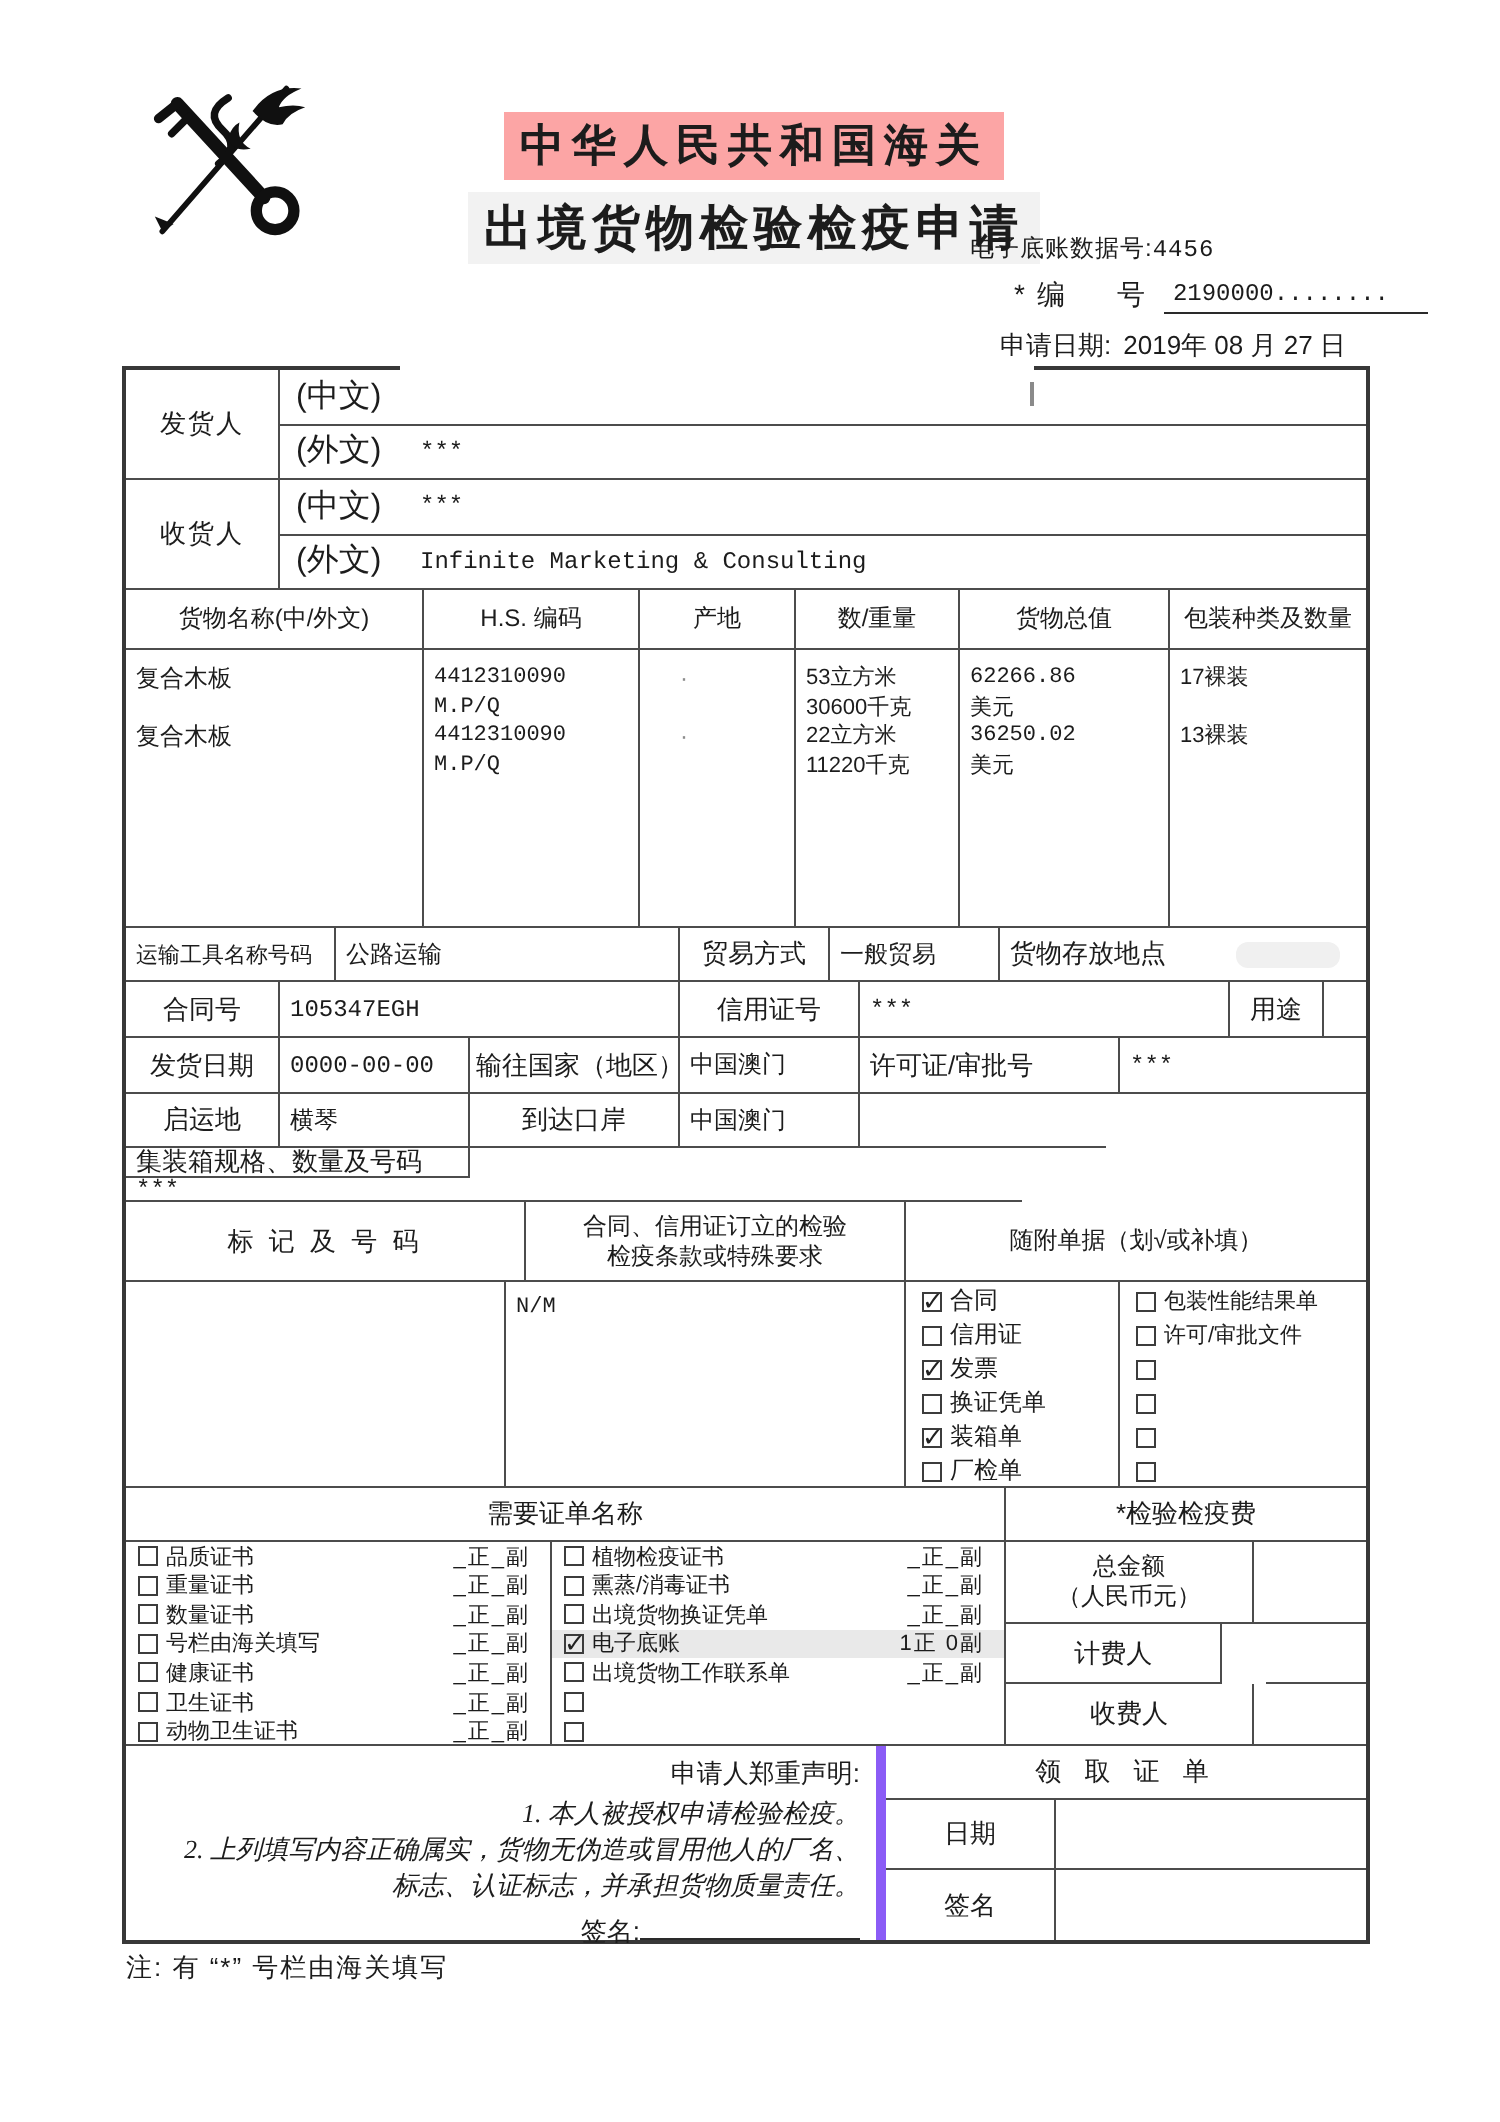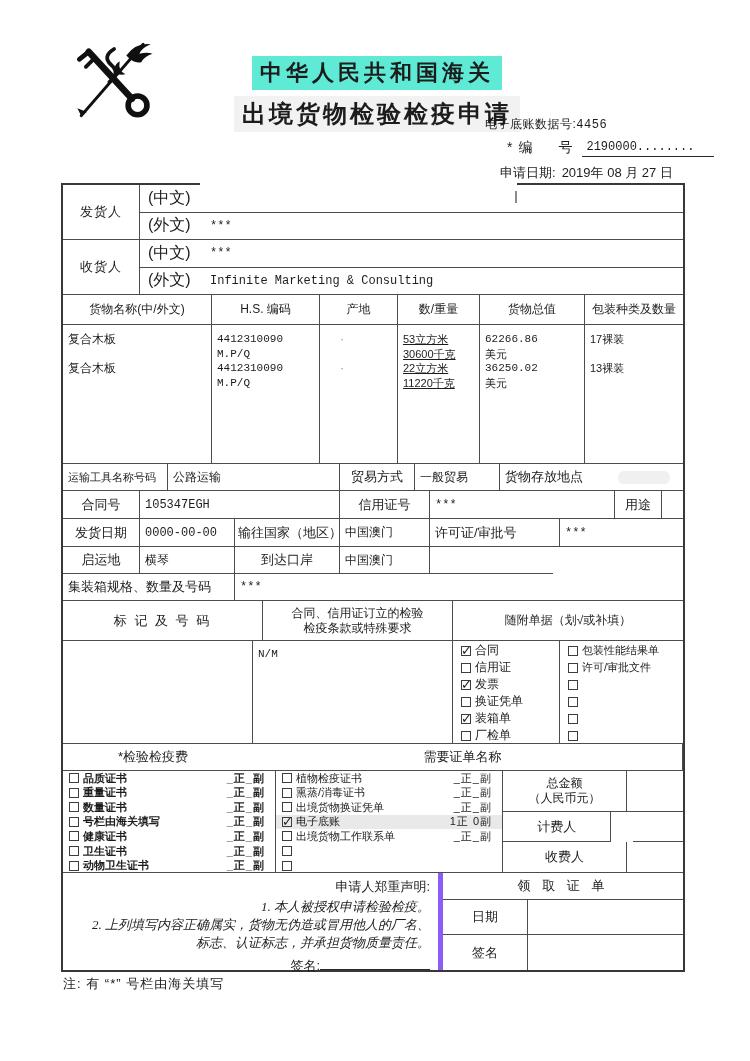--- a/index.html
+++ b/index.html
@@ -1,21 +1,21 @@
 <!DOCTYPE html>
 <html><head>
 <meta charset="utf-8">
 <style>
   html,body{margin:0;padding:0;background:#fff;}
   .page{position:relative;width:750px;height:1061px;background:#fff;overflow:hidden;
         font-family:"Liberation Sans","DejaVu Sans",sans-serif;color:#1c1c1c;}
   .abs{position:absolute;}
   .logo{left:68px;top:32px;width:94px;height:96px;}
   .title1{left:377px;top:56px;transform:translateX(-50%);font-size:22px;font-weight:bold;
-          letter-spacing:4px;background:#5eead4;padding:2px 8px;white-space:nowrap;}
+          letter-spacing:4px;background:#fca5a5;padding:2px 8px;white-space:nowrap;}
   .title2{left:377px;top:96px;transform:translateX(-50%);font-size:24px;font-weight:bold;
           letter-spacing:3px;background:#f2f2f2;padding:2px 8px;white-space:nowrap;}
   .ledger{left:485px;top:116px;font-size:12px;letter-spacing:0.5px;}
   .serial{left:507px;top:139px;font-size:14px;}
   .serial .lbl{letter-spacing:6px;}
   .serial .val{display:inline-block;width:126px;border-bottom:1.5px solid #2a2a2a;
                font-family:"Liberation Mono","DejaVu Sans Mono",monospace;font-size:12px;
                padding:0 2px 2px 4px;margin-left:4px;vertical-align:bottom;}
   .appdate{left:500px;top:164px;font-size:13px;}
   .appdate .val{display:inline-block;border-bottom:1.5px solid #2a2a2a;padding:0 4px 2px 4px;
@@ -151,21 +151,21 @@
         <div>4412310090</div>
         <div>M.P/Q</div>
         <div>4412310090</div>
         <div>M.P/Q</div>
       </div>
       <div class="c gcell" style="width:78px;height:139px;padding-left:20px;">
         <div class="origin-dot">·</div>
         <div class="sp"></div>
         <div class="origin-dot">·</div>
       </div>
-      <div class="c gcell" style="width:82px;height:139px;font-size:11px;text-decoration:underline;">
+      <div class="c gcell" style="width:82px;height:139px;font-size:11px;">
         <div>53立方米</div>
         <div>30600千克</div>
         <div>22立方米</div>
         <div>11220千克</div>
       </div>
       <div class="c gcell" style="width:105px;height:139px;font-size:11px;">
         <div class="mono">62266.86</div>
         <div>美元</div>
         <div class="mono">36250.02</div>
         <div>美元</div>
@@ -207,21 +207,21 @@
     </div>
 
     <div class="row" style="height:27px;">
       <div class="c center lab13" style="width:77px;">启运地</div>
       <div class="c" style="width:95px;">横琴</div>
       <div class="c center lab13" style="width:105px;">到达口岸</div>
       <div class="c" style="width:90px;">中国澳门</div>
       <div class="c last" style="width:123px;"></div>
     </div>
 
-    <div class="row" style="height:27px;">
+    <div class="row" style="height:27px;flex-direction:column;">
       <div class="c lab13" style="width:172px;">集装箱规格、数量及号码</div>
       <div class="c mono last" style="width:448px;">***</div>
     </div>
 
     <div class="row" style="height:40px;">
       <div class="c center lab13" style="width:200px;letter-spacing:2px;">标 记 及 号 码</div>
       <div class="c center" style="width:190px;flex-direction:column;justify-content:center;line-height:15px;">
         <div>合同、信用证订立的检验</div>
         <div>检疫条款或特殊要求</div>
       </div>
@@ -281,26 +281,26 @@
             </div>
           <div class="dcr">
               <span class="cb"></span>
               <span></span>
             </div>
         </div>
       </div>
     </div>
 
     <div class="row" style="height:27px;">
+      <div class="c center lab13" style="width:440px;">需要证单名称</div>
       <div class="c center lab13 last" style="width:180px;">*检验检疫费</div>
-      <div class="c center lab13" style="width:440px;">需要证单名称</div>
     </div>
 
     <div class="row" style="height:102px;">
-      <div class="c" style="width:213px;height:102px;padding:0;display:block;font-weight:bold;">
+      <div class="c" style="width:213px;height:102px;padding:0;display:block;">
         <div class="certr">
             <span class="cb"></span>
             <span>品质证书</span>
             <span class="copies">_正_副</span>
           </div>
         <div class="certr">
             <span class="cb"></span>
             <span>重量证书</span>
             <span class="copies">_正_副</span>
           </div>

